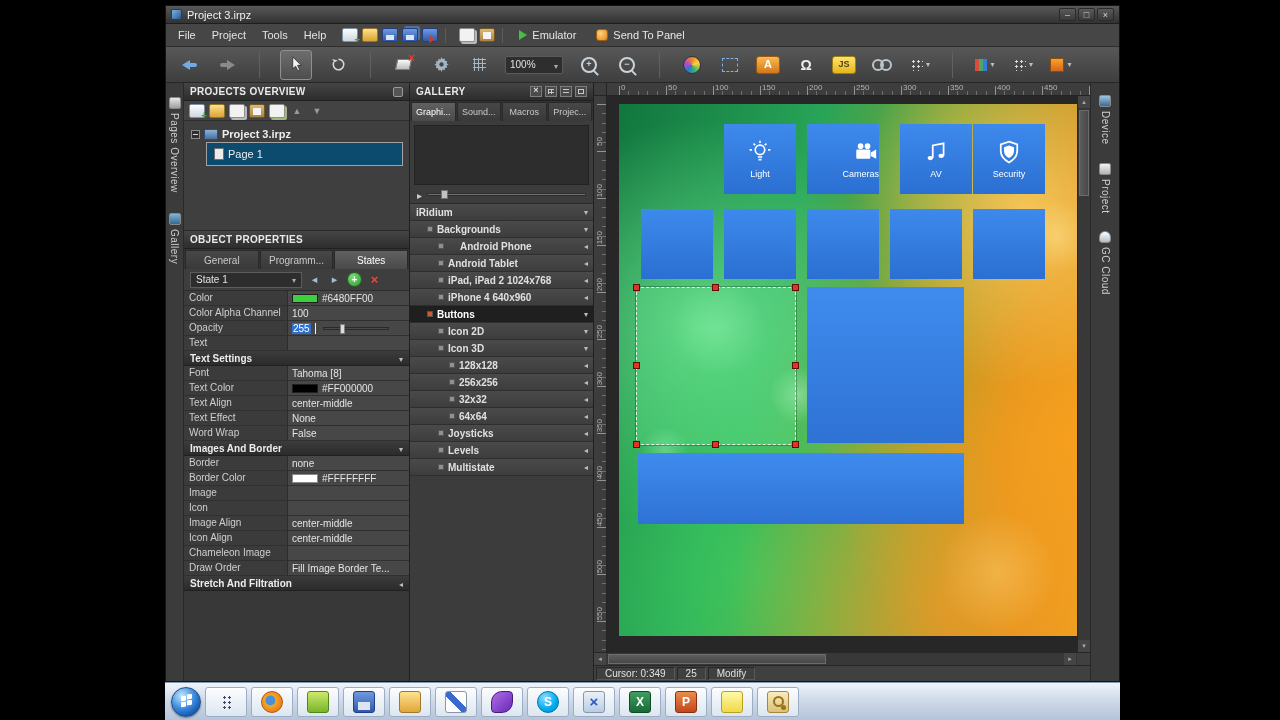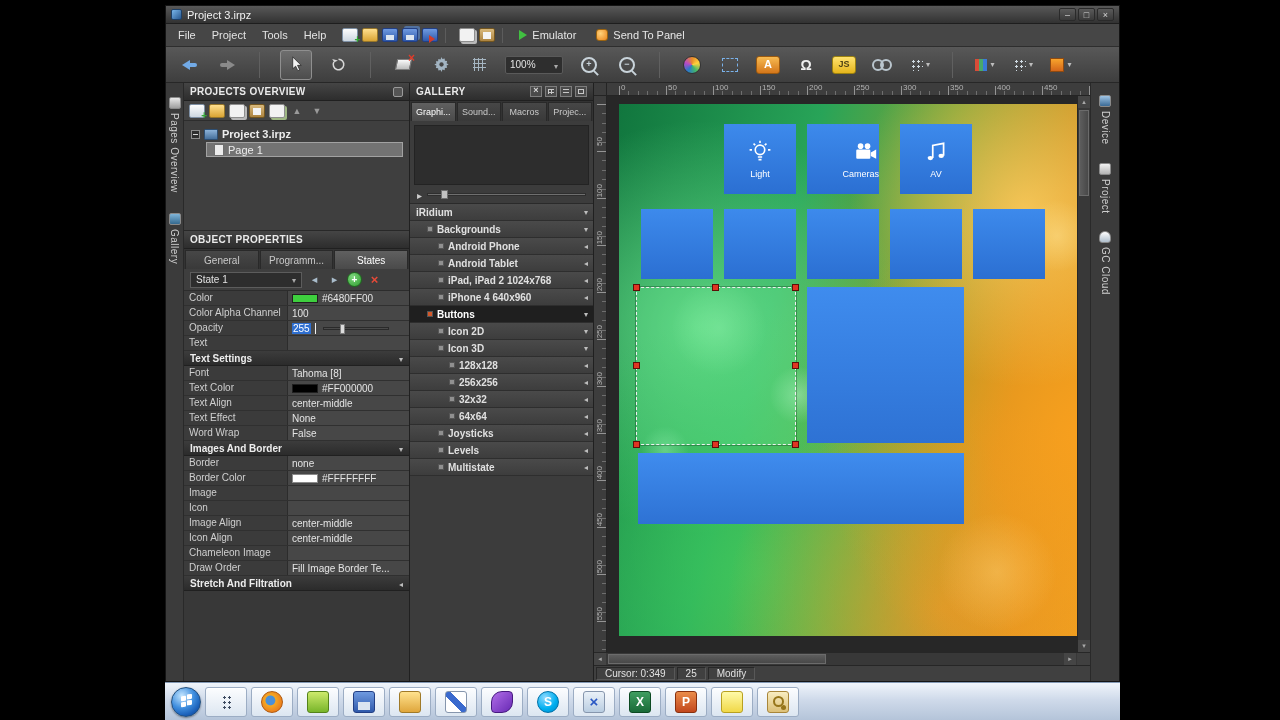--- a/index.html
+++ b/index.html
@@ -92,21 +92,21 @@
   .po{flex:none}
   .po-tools{height:20px;background:#434343;border-bottom:1px solid #2d2d2d;display:flex;align-items:center;gap:4px;padding:0 5px}
   .po-tree{height:110px;background:#3f3f3f;border-bottom:1px solid #282828;padding-top:5px}
   .tree-row{height:16px;display:flex;align-items:center;gap:4px;font-size:11px;color:#ececec;padding-left:7px}
   .tree-row.root{font-weight:bold}
   .expander{width:9px;height:9px;flex:none;border:1px solid #8d8d8d;background:#2f2f2f;position:relative}
   .expander::after{content:"";position:absolute;left:1px;right:1px;top:3px;height:1px;background:#d8d8d8}
   .tree-icon{flex:none}
   .proj-icon{width:14px;height:11px;border-radius:1px;background:linear-gradient(#8cb2d8,#46709c);border:1px solid #2d4e72}
   .page-icon{width:10px;height:12px;background:#ececec;border:1px solid #6f6f6f}
-  .tree-row.page{margin-left:22px;margin-right:6px;border:1px solid #a2a2a2;background:#737373;height:15px}
+  .tree-row.page{margin-left:22px;margin-right:6px;border:1px solid #a2a2a2;background:#0c4a6e;height:24px}
   .op{flex:1;display:flex;flex-direction:column;min-height:0;background:#383838}
   .op-tabs,.gal-tabs{display:flex;flex:none;background:#333;padding:1px 1px 0;gap:1px}
   .op-tab{flex:1;height:19px;display:flex;align-items:center;justify-content:center;font-size:10px;color:#c9c9c9;background:linear-gradient(#474747,#393939);border:1px solid #292929;border-bottom:none;white-space:nowrap;overflow:hidden}
   .op-tab.active{background:linear-gradient(#606060,#4a4a4a);color:#fff}
   .gal-tab{font-size:9px;padding:0 1px}
   .state-row{flex:none;height:22px;display:flex;align-items:center;gap:5px;padding:0 6px;background:#3e3e3e;border-bottom:1px solid #2c2c2c}
   .state-select{flex:0 0 112px;height:16px;background:#2d2d2d;border:1px solid #5c5c5c;color:#e2e2e2;font-size:10px;display:flex;align-items:center;justify-content:space-between;padding:0 5px}
   .dd-arrow::after{content:"▾";color:#a9a9a9;font-size:8px}
   .st-btn{width:15px;height:15px;display:flex;align-items:center;justify-content:center}
   .prev-state-icon::after{content:"◂";color:#a9bccb;font-size:11px}
@@ -519,21 +519,21 @@
         <div class="gal-list">
               <div class="gal-item" style="padding-left: 6px;">
                 <span class="gl">iRidium</span>
                 <span class="arrow a-down"></span>
               </div>
               <div class="gal-item" style="padding-left: 17px;">
                 <span class="bullet"></span>
                 <span class="gl">Backgrounds</span>
                 <span class="arrow a-down"></span>
               </div>
-              <div class="gal-item" style="padding-left: 28px;">
+              <div class="gal-item" style="padding-left: 28px; gap: 12px;">
                 <span class="bullet"></span>
                 <span class="gl">Android Phone</span>
                 <span class="arrow a-left"></span>
               </div>
               <div class="gal-item" style="padding-left: 28px;">
                 <span class="bullet"></span>
                 <span class="gl">Android Tablet</span>
                 <span class="arrow a-left"></span>
               </div>
               <div class="gal-item" style="padding-left: 28px;">
@@ -660,20 +660,29 @@
                     <div class="tile" style="left: 281px;">
                       <span class="tile-icon">
                         <svg viewBox="0 0 24 24" fill="#fff">
                           <path d="M9 17.5V6l10-2v11.5" fill="none" stroke="#fff" stroke-width="1.6"></path>
                           <ellipse cx="6.8" cy="17.6" rx="2.5" ry="1.9"></ellipse>
                           <ellipse cx="16.8" cy="15.6" rx="2.5" ry="1.9"></ellipse>
                         </svg>
                       </span>
                       <span class="tile-label">AV</span>
                     </div>
+                    <div class="tile" style="left: 354px;">
+                      <span class="tile-icon">
+                        <svg viewBox="0 0 24 24">
+                          <path d="M12 2.4l7.6 2.5v6.1c0 5-3.9 8.5-7.6 10.6-3.7-2.1-7.6-5.6-7.6-10.6V4.9z" fill="none" stroke="#fff" stroke-width="1.6"></path>
+                          <path d="M12 6l4.6 1.5v3.7c0 3-2.4 5.1-4.6 6.4-2.2-1.3-4.6-3.4-4.6-6.4V7.5z" fill="#fff"></path>
+                        </svg>
+                      </span>
+                      <span class="tile-label">Security</span>
+                    </div>
                   </div>
               <div class="tile-layer layer2">
                     <div class="tile" style="left: 22px;"></div>
                     <div class="tile" style="left: 105px;"></div>
                     <div class="tile" style="left: 188px;"></div>
                     <div class="tile" style="left: 271px;"></div>
                     <div class="tile" style="left: 354px;"></div>
                   </div>
               <div class="sel-region">
                 <span class="handle h-nw"></span>

